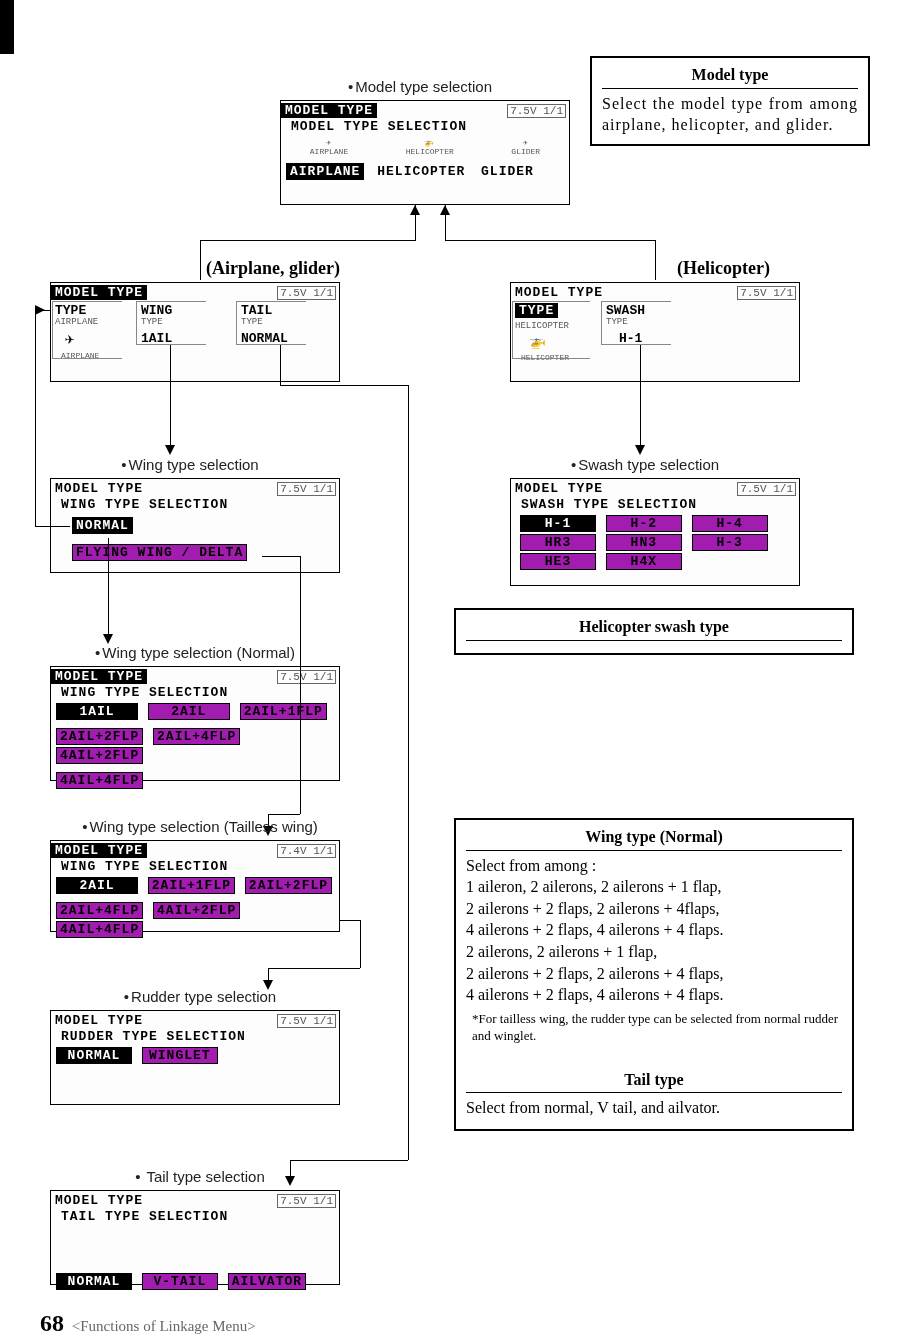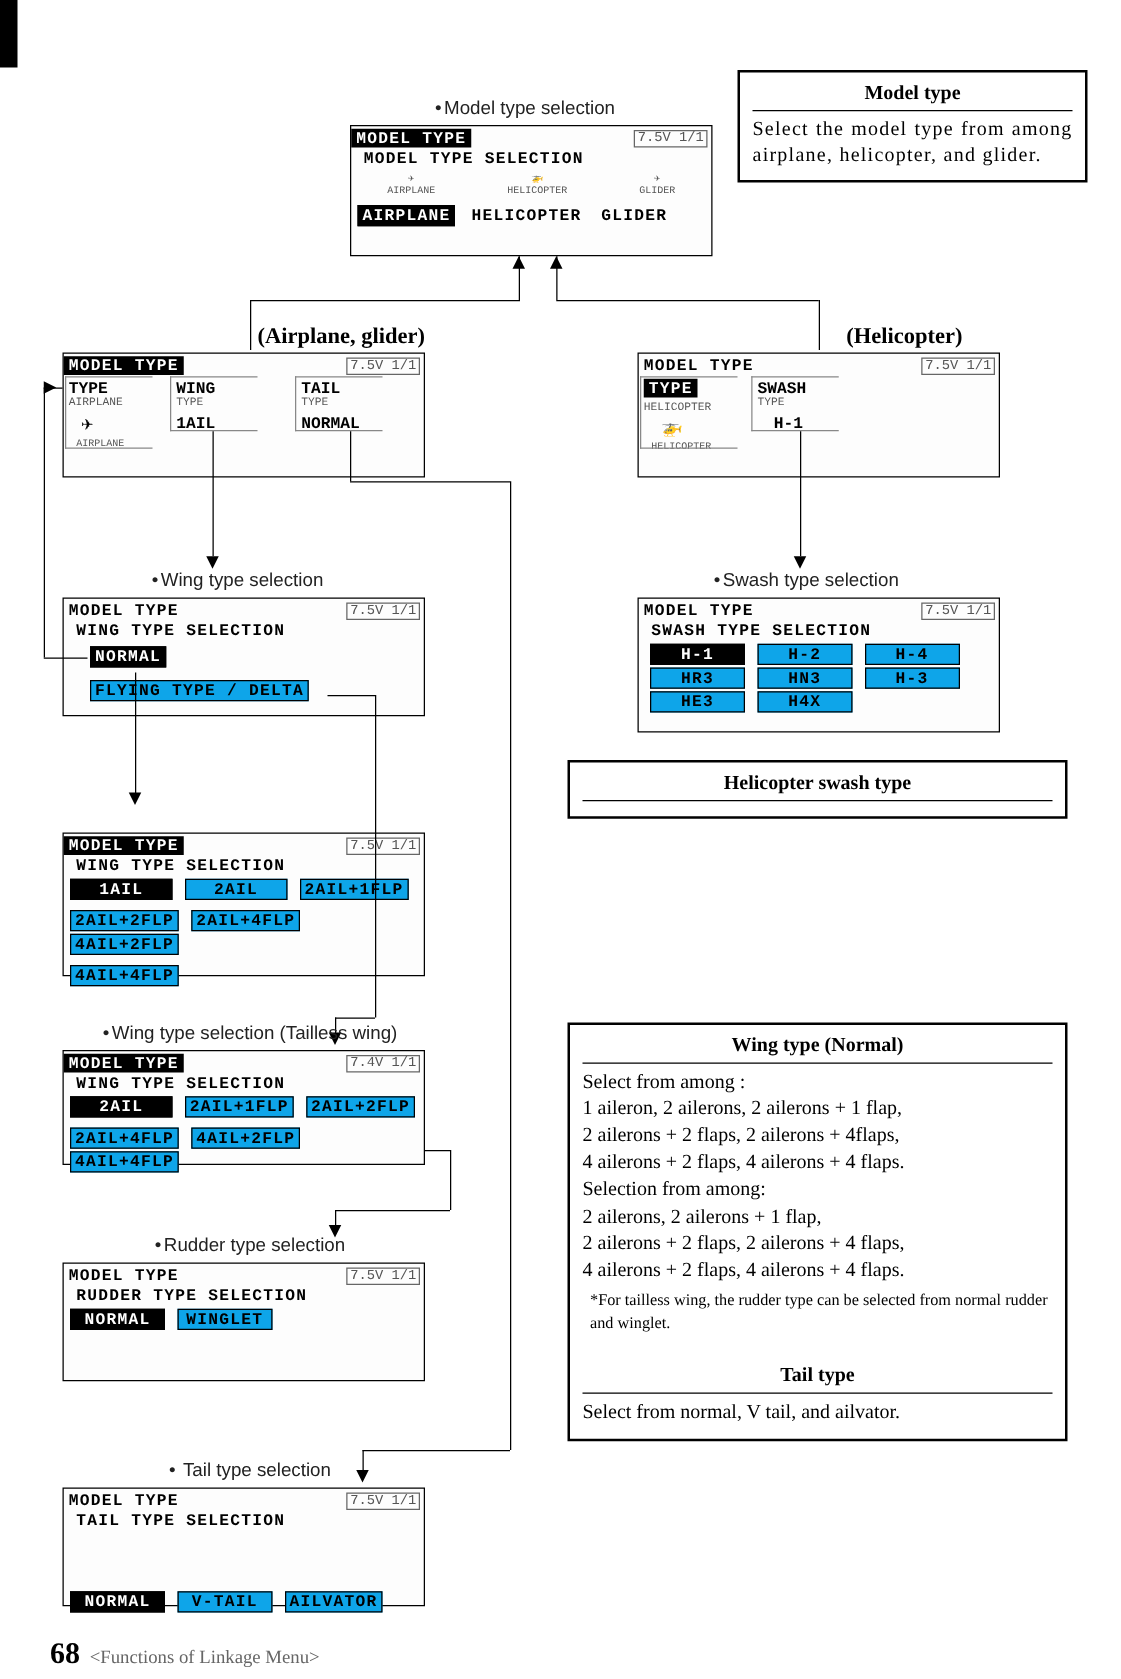--- a/index.html
+++ b/index.html
@@ -57,21 +57,21 @@
     letter-spacing: 1px;
   }
   .boxlbl {
     display: inline-block;
     border: 1px solid #000;
     padding: 0 3px;
     font-weight: bold;
     font-family: "Courier New", monospace;
     font-size: 13px;
     letter-spacing: 1px;
-    background: #0ea5e9;
+    background: #a21caf;
     margin: 1px;
     text-align: center;
   }
   .boxlbl.inv { background:#000; color:#fff; }
 
   
   .desc {
     position: absolute;
     border: 2px solid #000;
     padding: 6px 10px 8px;
@@ -238,21 +238,21 @@
   <div class="cap" style="left:510px;top:456px;width:270px"><span class="bullet">Swash type selection</span></div>
 
   <div class="lcd" style="left:50px;top:478px;width:290px;height:95px">
     <div class="title-row">
       <span class="title-plain">MODEL TYPE</span>
       <span class="batt"><span>7.5V</span> <span>1/1</span></span>
     </div>
     <div class="sub">WING TYPE SELECTION</div>
     <div style="padding:4px 20px;">
       <div><span class="boxlbl inv">NORMAL</span></div>
-      <div style="margin-top:8px"><span class="boxlbl">FLYING TYPE / DELTA</span></div>
+      <div style="margin-top:8px"><span class="boxlbl">FLYING WING / DELTA</span></div>
     </div>
   </div>
 
   <div class="lcd" style="left:510px;top:478px;width:290px;height:108px">
     <div class="title-row">
       <span class="title-plain">MODEL TYPE</span>
       <span class="batt"><span>7.5V</span> <span>1/1</span></span>
     </div>
     <div class="sub">SWASH TYPE SELECTION</div>
     <div style="padding:2px 8px;">
@@ -272,20 +272,21 @@
   </div>
 
   <div class="line vline" style="left:108px;top:538px;height:100px"></div>
   <div class="ah-down" style="left:103px;top:634px"></div>
 
   <div class="line hline" style="left:35px;top:526px;width:35px"></div>
   <div class="line vline" style="left:35px;top:310px;height:216px"></div>
   <div class="line hline" style="left:35px;top:310px;width:15px"></div>
   <div class="ah-left" style="left:35px;top:305px;transform:scaleX(-1)"></div>
 
+  <div class="cap" style="left:50px;top:644px;width:290px"><span class="bullet">Wing type selection (Normal)</span></div>
 
   <div class="lcd" style="left:50px;top:666px;width:290px;height:115px">
     <div class="title-row">
       <span class="title-inv">MODEL TYPE</span>
       <span class="batt"><span>7.5V</span> <span>1/1</span></span>
     </div>
     <div class="sub">WING TYPE SELECTION</div>
     <div style="padding:2px 4px;">
       <span class="boxlbl inv" style="min-width:82px">1AIL</span>
       <span class="boxlbl" style="min-width:82px">2AIL</span>
@@ -343,21 +344,20 @@
       <span class="boxlbl" style="min-width:76px">WINGLET</span>
     </div>
   </div>
 
   <div class="desc" style="left:454px;top:818px;width:400px;padding:6px 10px 10px">
     <div class="dt">Wing type (Normal)</div>
     <div>Select from among :</div>
     <div>1 aileron, 2 ailerons, 2 ailerons + 1 flap,</div>
     <div>2 ailerons + 2 flaps,  2 ailerons + 4flaps,</div>
     <div>4 ailerons + 2 flaps,  4 ailerons + 4 flaps.</div>
-    <div>Selection from among:</div>
     <div>2 ailerons, 2 ailerons + 1 flap,</div>
     <div>2 ailerons + 2 flaps, 2 ailerons + 4 flaps,</div>
     <div>4 ailerons + 2 flaps,  4 ailerons + 4 flaps.</div>
     <div style="font-size:13px;margin-top:4px;padding-left:6px">*For tailless wing, the rudder type can be selected from normal rudder and winglet.</div>
     <div class="dt" style="margin-top:24px">Tail type</div>
     <div>Select from  normal, V tail, and ailvator.</div>
   </div>
 
   <div class="cap" style="left:80px;top:1168px;width:240px"><span class="bullet"> Tail type selection</span></div>
 

